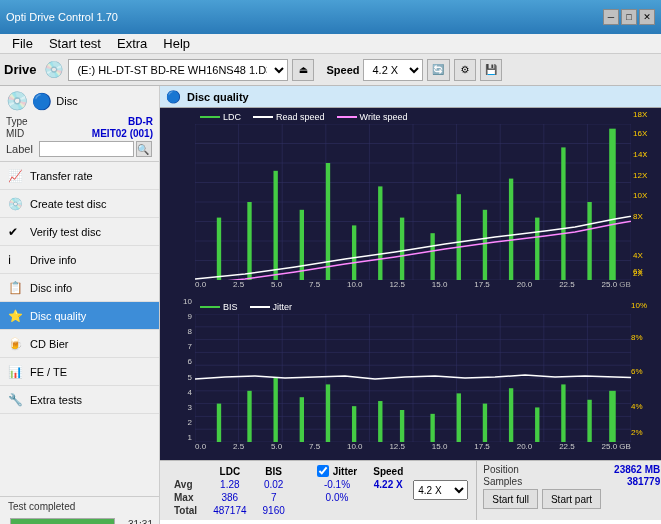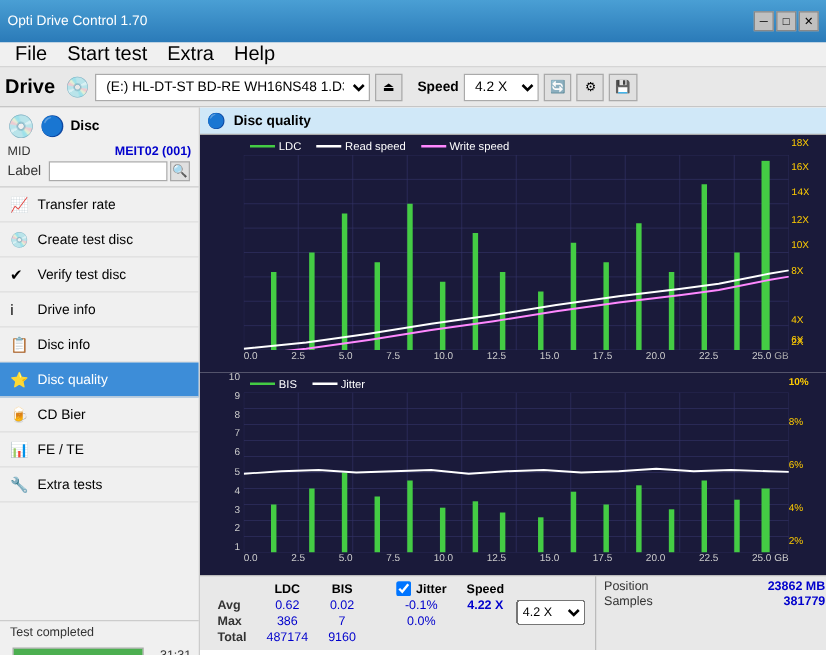--- a/index.html
+++ b/index.html
@@ -25,33 +25,33 @@
 
     
     .menu-bar {
       background: #f0f0f0;
       height: 20px;
       display: flex;
       align-items: center;
       padding: 0 4px;
       border-bottom: 1px solid #ccc;
     }
-    .menu-item { padding: 2px 8px; font-size: 16px; cursor: pointer; }
+    .menu-item { padding: 2px 8px; font-size: 13px; cursor: pointer; }
 
     
     .toolbar {
       background: #e8e8e8;
       height: 32px;
       display: flex;
       align-items: center;
       padding: 0 4px;
       border-bottom: 1px solid #bbb;
       gap: 4px;
     }
-    .toolbar-label { font-size: 16px; font-weight: bold; margin-right: 4px; }
+    .toolbar-label { font-size: 13px; font-weight: bold; margin-right: 4px; }
     .drive-select {
       background: white;
       border: 1px solid #aaa;
       height: 22px;
       padding: 0 4px;
       font-size: 11px;
       width: 220px;
     }
     .toolbar-btn {
       height: 22px; min-width: 22px; background: #e0e0e0;
@@ -84,21 +84,21 @@
     
     .disc-panel {
       padding: 4px 6px;
       border-bottom: 1px solid #ccc;
     }
     .disc-panel-header {
       display: flex; align-items: center; gap: 4px;
       margin-bottom: 4px;
     }
     .disc-icon { font-size: 18px; }
-    .disc-title { font-weight: bold; font-size: 11px; }
+    .disc-title { font-weight: normal; font-size: 11px; }
     .disc-info-row {
       display: flex; justify-content: space-between;
       font-size: 10px; margin-bottom: 1px;
     }
     .disc-info-label { color: #333; }
     .disc-info-value { color: #0000cc; font-weight: bold; }
     .label-row {
       display: flex; align-items: center; gap: 2px; margin-top: 2px;
     }
     .label-input {
@@ -288,20 +288,24 @@
 
 <div class="main-layout">
 
   <div class="sidebar">
 
     <div class="disc-panel">
       <div class="disc-panel-header">
         <span class="disc-icon">💿</span>
         <span style="font-size:16px;">🔵</span>
         <span class="disc-title">Disc</span>
+      </div>
+      <div class="disc-info-row">
+        <span class="disc-info-label">Type</span>
+        <span class="disc-info-value">BD-R</span>
       </div>
       <div class="disc-info-row">
         <span class="disc-info-label">MID</span>
         <span class="disc-info-value">MEIT02 (001)</span>
       </div>
       <div class="label-row">
         <span class="disc-info-label" style="margin-right:4px;">Label</span>
         <input class="label-input" type="text" style="">
         <div class="label-btn">🔍</div>
       </div>
@@ -476,21 +480,21 @@
           <span class="y-label">7</span>
           <span class="y-label">6</span>
           <span class="y-label">5</span>
           <span class="y-label">4</span>
           <span class="y-label">3</span>
           <span class="y-label">2</span>
           <span class="y-label">1</span>
         </div>
 
         <div style="position:absolute; right:0; top:0; bottom:18px; width:30px;">
-          <span style="position:absolute; top:2%; font-size:8px; color:#ffcc00;font-weight:bold;">10%</span>
+          <span style="position:absolute; top:2%; font-size:8px; color:#ffcc00;">10%</span>
           <span style="position:absolute; top:24%; font-size:8px; color:#ffcc00;">8%</span>
           <span style="position:absolute; top:48%; font-size:8px; color:#ffcc00;">6%</span>
           <span style="position:absolute; top:72%; font-size:8px; color:#ffcc00;">4%</span>
           <span style="position:absolute; top:90%; font-size:8px; color:#ffcc00;">2%</span>
         </div>
 
         <svg style="position:absolute; left:35px; top:16px; right:30px; bottom:18px; width:calc(100% - 65px); height:calc(100% - 34px);">
 
           <line x1="0%" y1="0%" x2="100%" y2="0%" stroke="#333366" stroke-width="0.5"></line>
           <line x1="0%" y1="10%" x2="100%" y2="10%" stroke="#333366" stroke-width="0.5"></line>
@@ -568,21 +572,21 @@
                       <span>Jitter</span>
                     </div>
                   </th>
                   <th>Speed</th>
                   <th></th>
                 </tr>
               </thead>
               <tbody>
                 <tr>
                   <td class="row-label">Avg</td>
-                  <td>0.62</td>
+                  <td>1.28</td>
                   <td>0.02</td>
                   <td></td>
                   <td>-0.1%</td>
                   <td style="color:#0000cc; font-weight:bold;">4.22 X</td>
                   <td rowspan="3" style="vertical-align:top; padding:2px;">
                     <select style="font-size:10px; height:20px; width:55px;">
                       <option>4.2 X</option>
                     </select>
                   </td>
                 </tr>
@@ -608,20 +612,24 @@
 
           <div class="stats-col-right">
             <div class="stats-right-row">
               <span class="stats-right-label">Position</span>
               <span class="stats-right-value">23862 MB</span>
             </div>
             <div class="stats-right-row">
               <span class="stats-right-label">Samples</span>
               <span class="stats-right-value">381779</span>
             </div>
+            <div style="display:flex; gap:4px; margin-top:2px;">
+              <button class="start-btn">Start full</button>
+              <button class="start-btn">Start part</button>
+            </div>
           </div>
         </div>
       </div>
 
     </div>
   </div>
 
 </div>
 
 </body></html>

